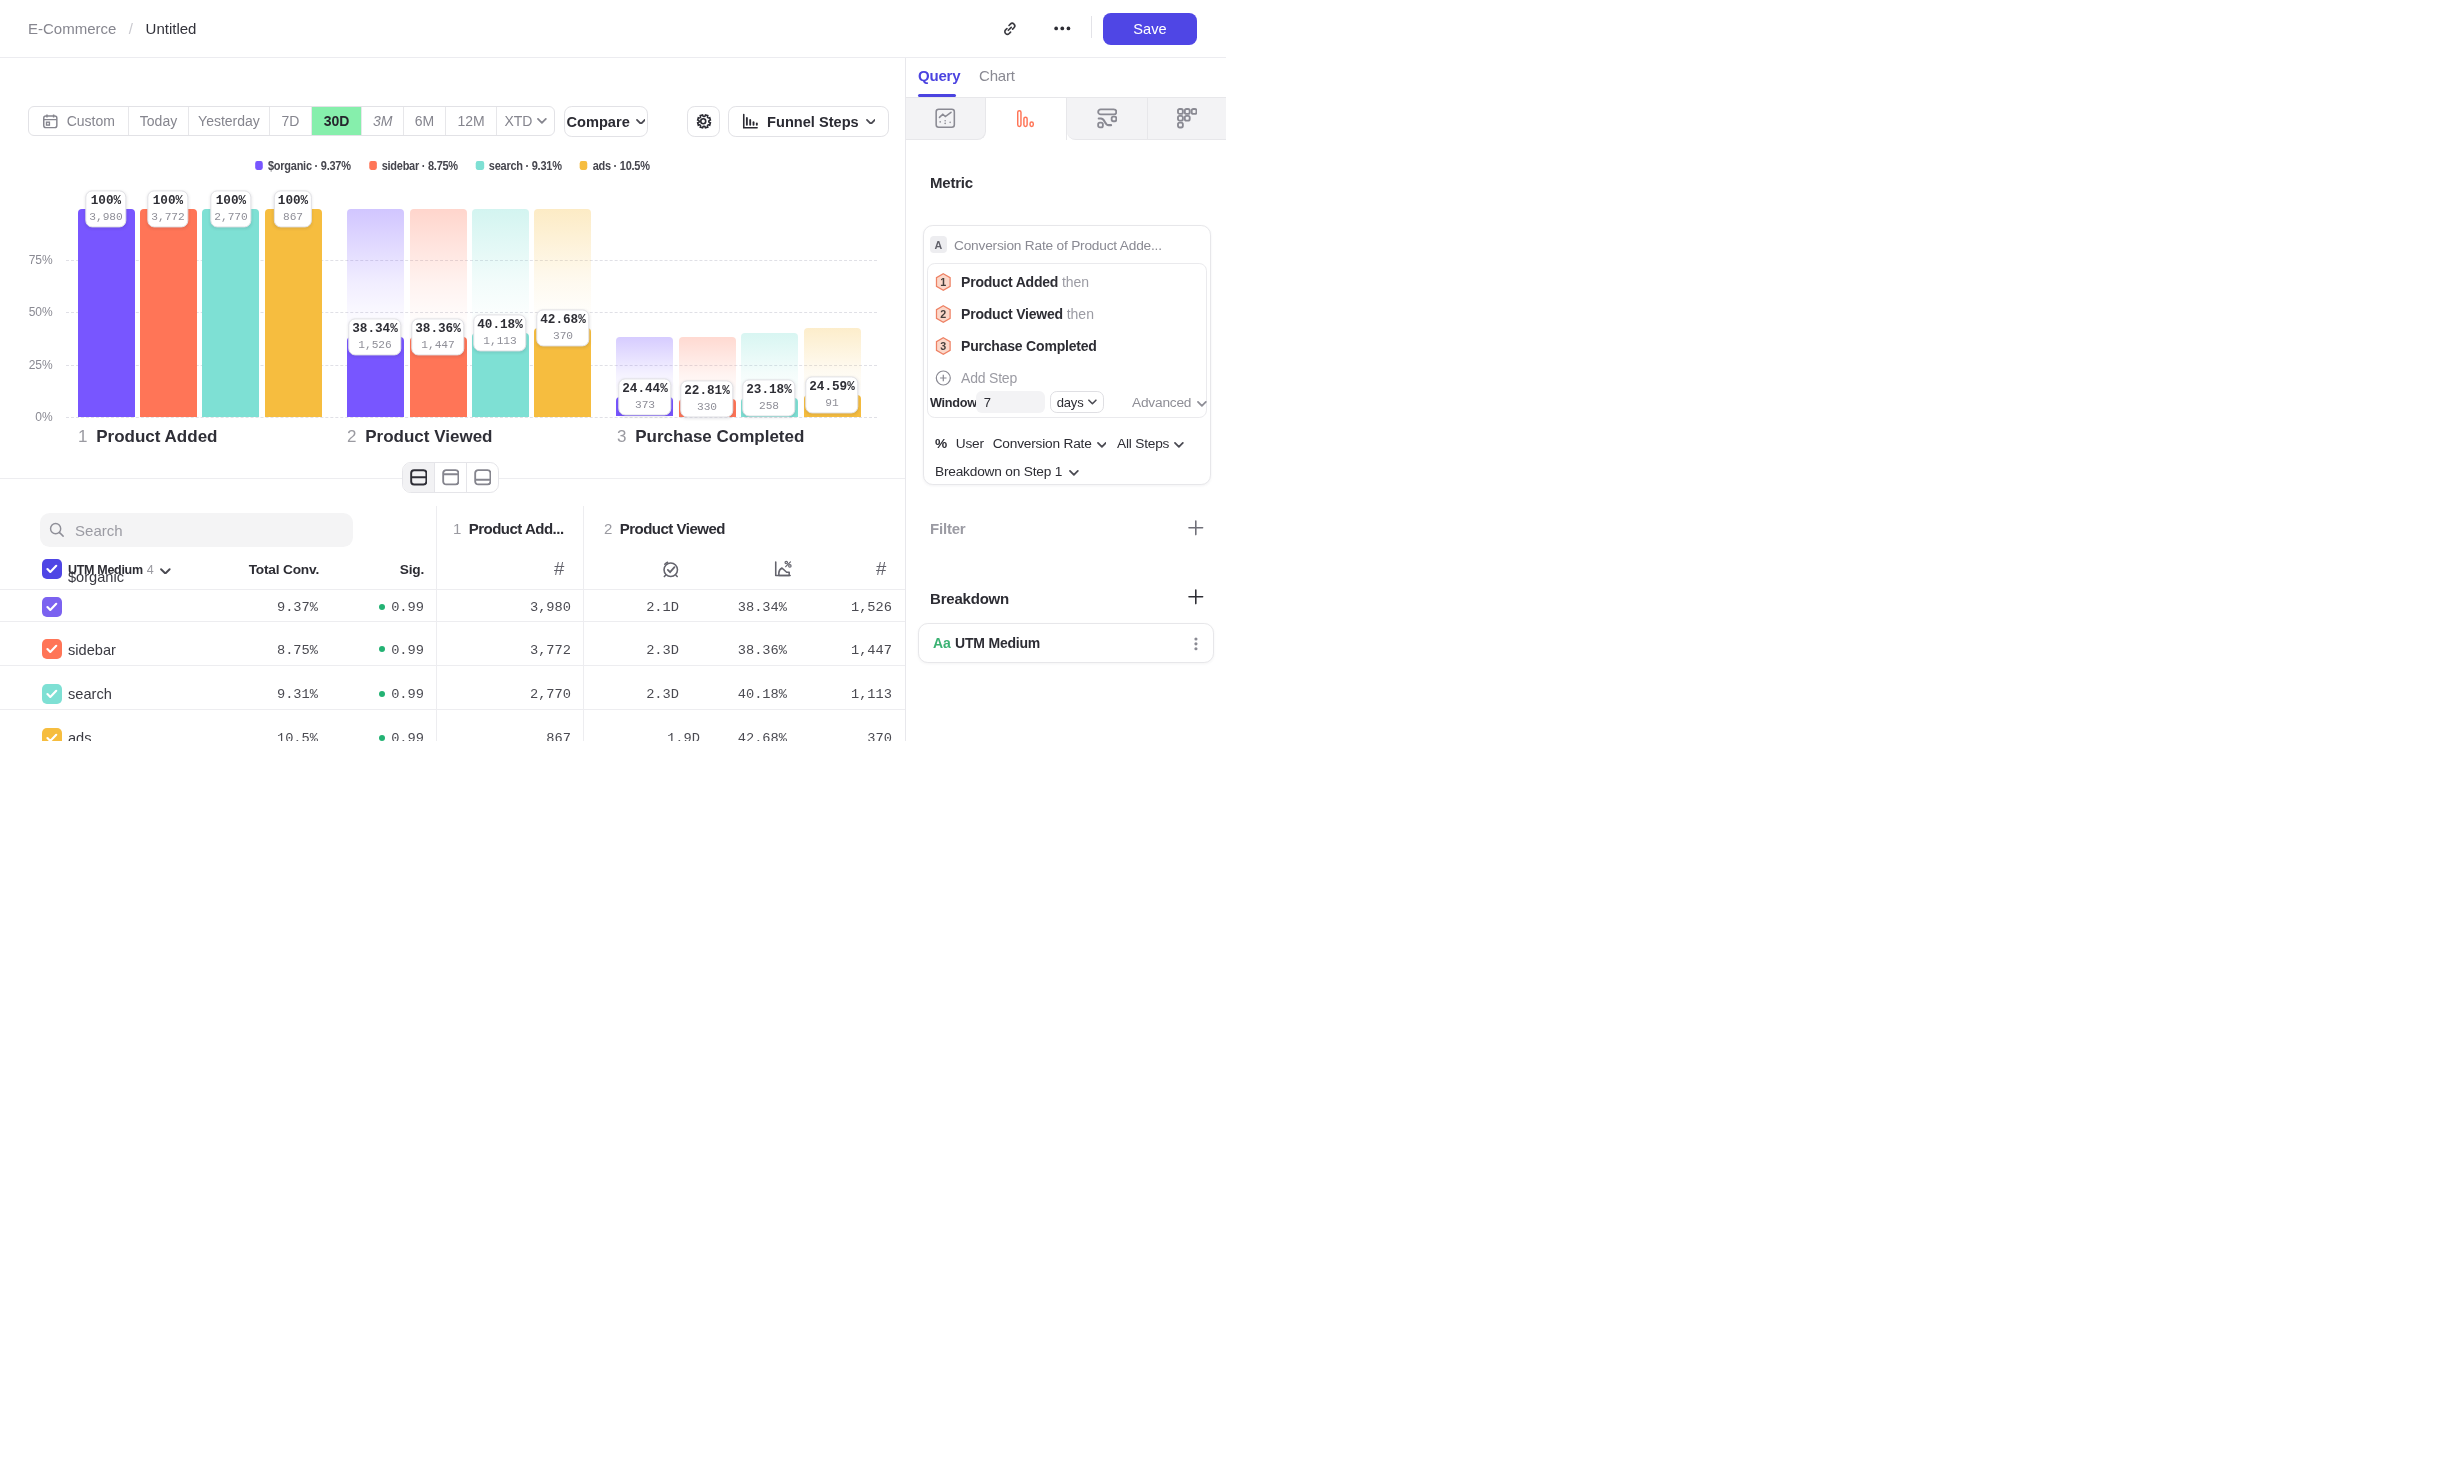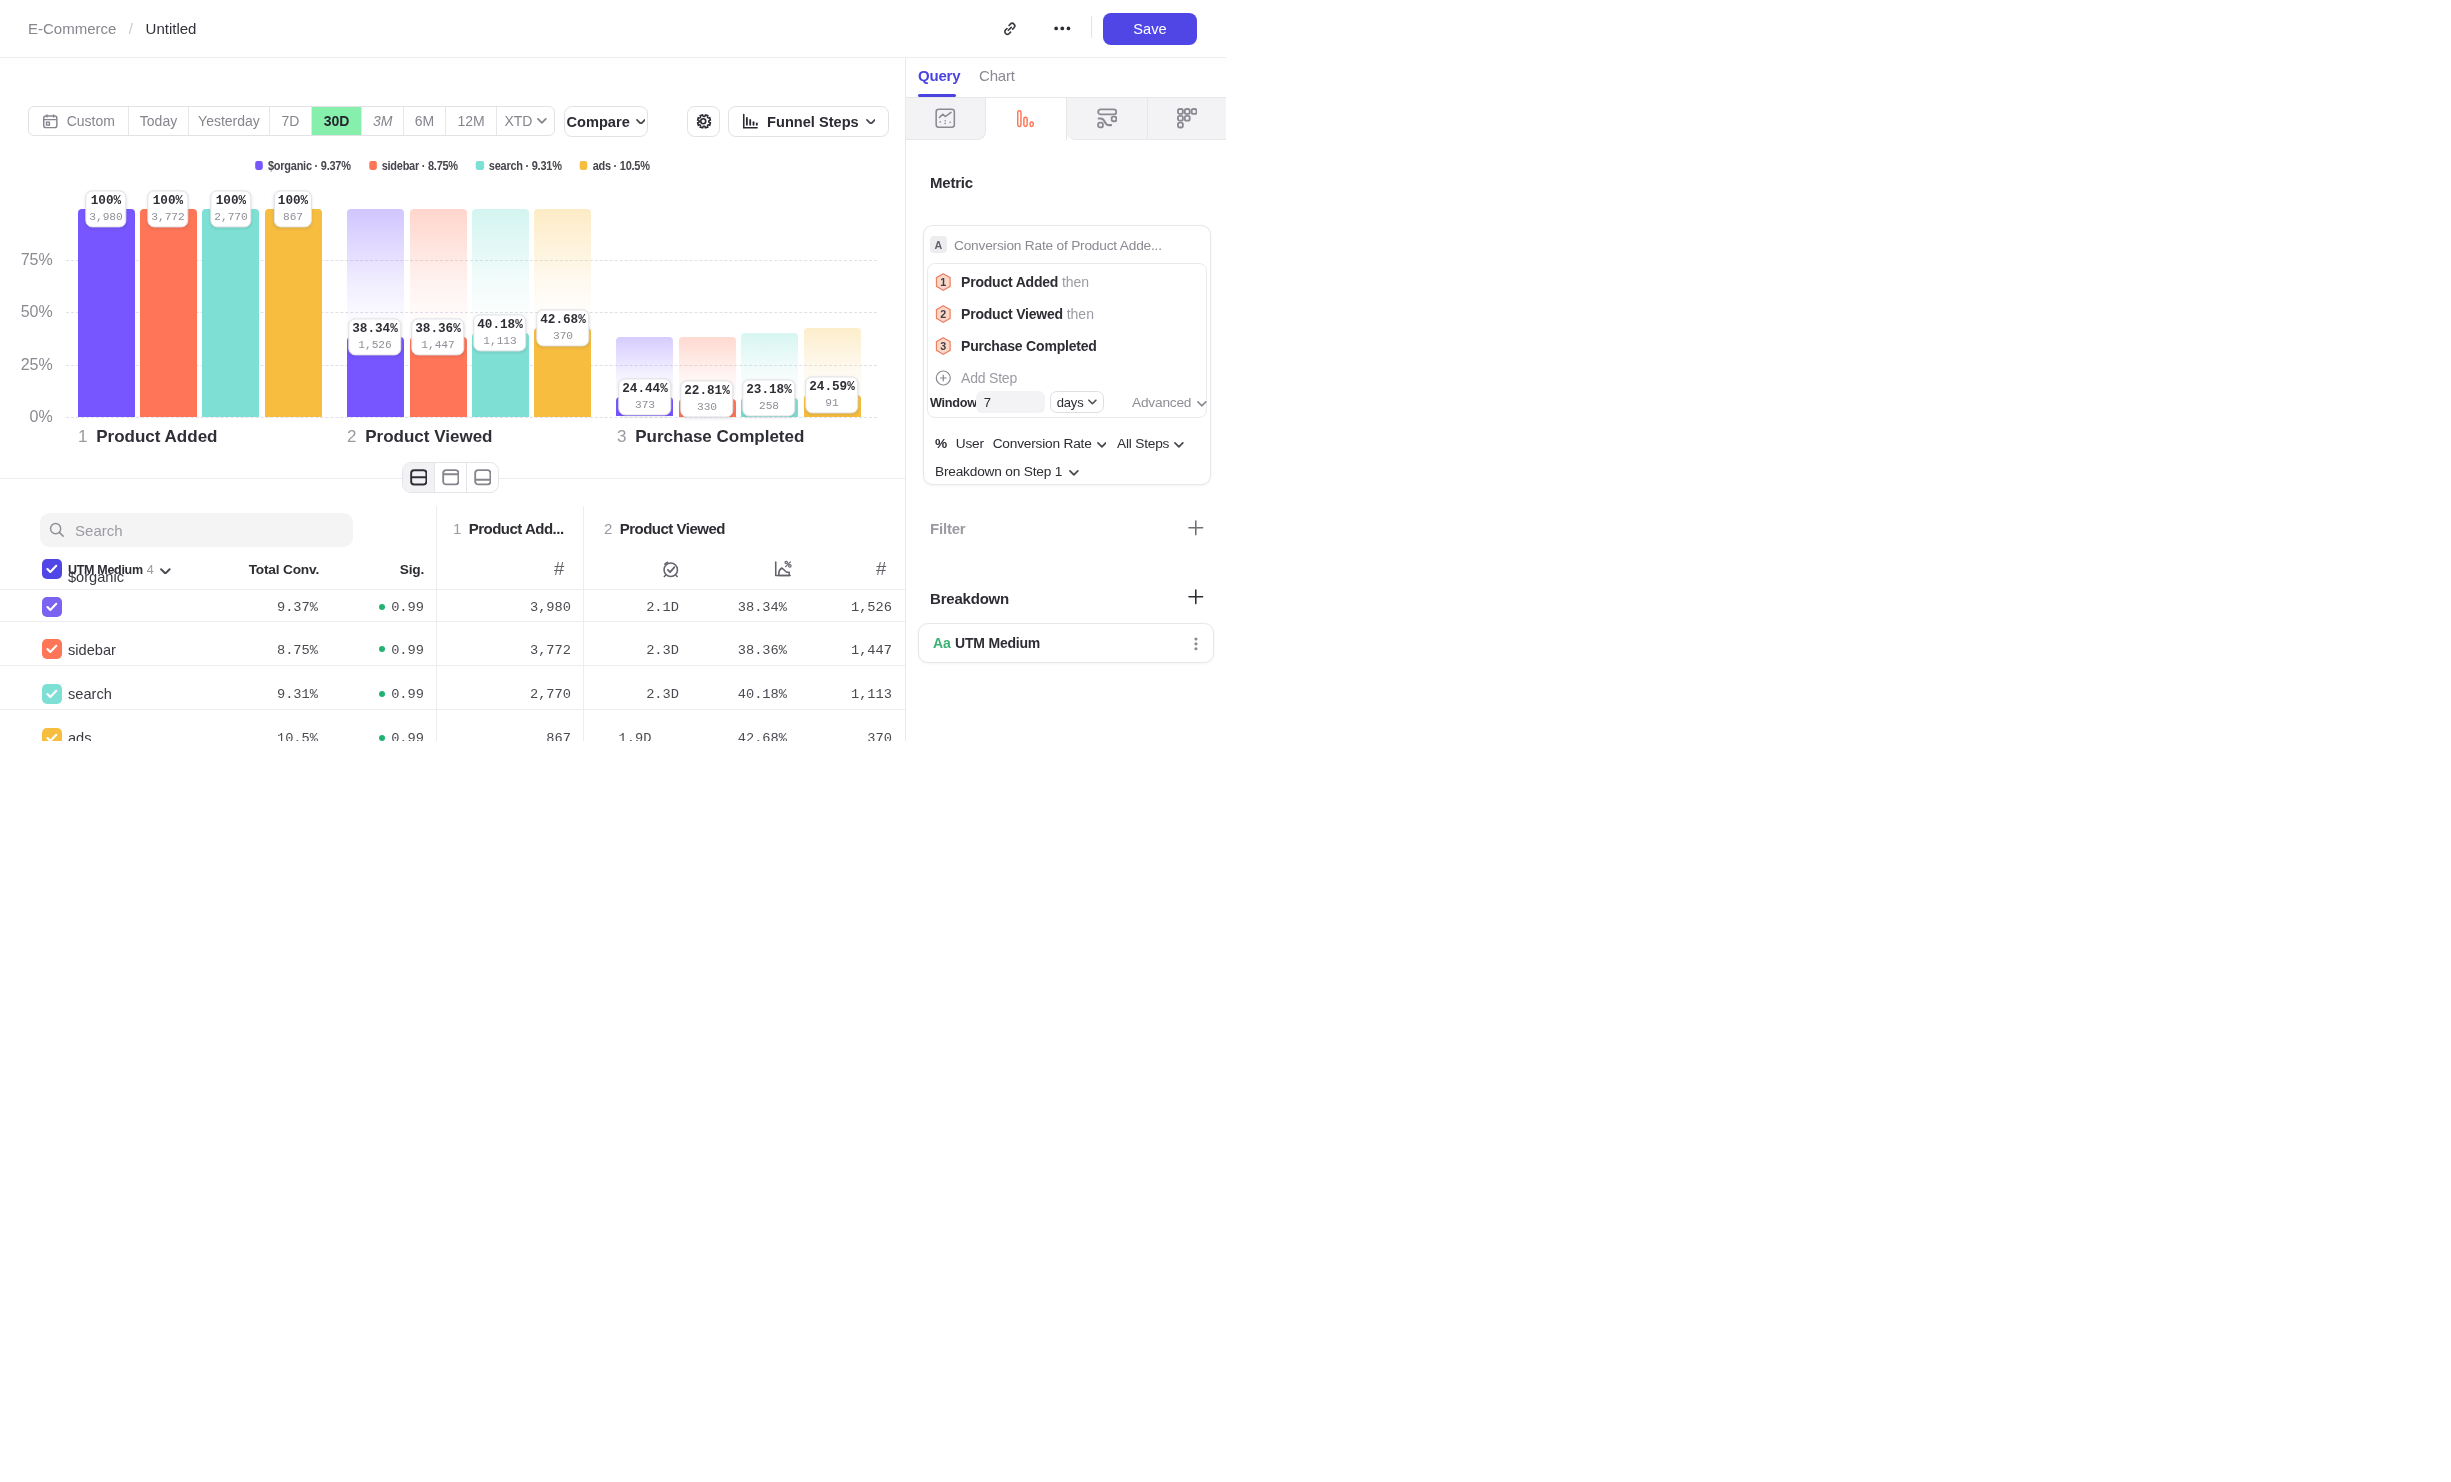--- a/index.html
+++ b/index.html
@@ -8,21 +8,21 @@
 svg{display:block;}
 .seg{display:flex;align-items:center;justify-content:center;height:100%;font-size:14px;color:#85858e;font-weight:500;border-right:1px solid #e7e7ea;}
 .seg:last-child{border-right:none;}
 .btn{position:absolute;top:106px;height:31px;border:1px solid #e2e2e6;border-radius:7.8px;box-sizing:border-box;display:flex;align-items:center;justify-content:center;background:#fff;}
 .card{position:absolute;background:#fff;border:1px solid #e2e2e6;border-radius:6.8px;box-shadow:0 1px 2.9px rgba(30,30,50,.10);text-align:center;padding:2px 2.9px;transform:translate(-50%,-50%);}
 .card .p{font-family:"Liberation Mono",monospace;font-size:12.7px;font-weight:700;color:#2e2e35;line-height:16.6px;white-space:nowrap;}
 .card .c{font-family:"Liberation Mono",monospace;font-size:11.2px;color:#8f8f98;line-height:14.6px;white-space:nowrap;}
 .bar{position:absolute;border-radius:3.9px 3.9px 0 0;}
 .glabel{position:absolute;font-size:17px;font-weight:700;color:#2f2f37;white-space:nowrap;}
 .glabel span{color:#9a9aa1;font-weight:500;margin-right:8.8px;}
-.ylab{position:absolute;font-size:16px;color:#8a8a93;text-align:right;width:39px;transform:translateY(-50%);}
+.ylab{position:absolute;font-size:12px;color:#8a8a93;text-align:right;width:39px;transform:translateY(-50%);}
 .grid{position:absolute;left:66px;width:811px;border-top:1.5px dashed #e0e0e6;height:0;}
 .leg{display:flex;align-items:center;font-size:13px;font-weight:600;color:#46464e;letter-spacing:-0.3px;}
 .leg i{width:9.3px;height:9.3px;border-radius:2.4px;margin-right:5.9px;}
 .th{position:absolute;font-size:13.7px;font-weight:700;color:#2d2d34;letter-spacing:-0.2px;}
 .num{position:absolute;font-family:"Liberation Mono",monospace;font-size:13.7px;color:#4b4b52;text-align:right;transform:translateY(-50%);white-space:nowrap;}
 .cb{position:absolute;width:19.5px;height:19.5px;border-radius:4.9px;display:flex;align-items:center;justify-content:center;}
 .rowlab{position:absolute;font-size:14.6px;color:#3a3a42;transform:translateY(-50%);}
 .sep{position:absolute;height:1px;background:#ededf0;}
 .vline{position:absolute;width:1px;background:#ededf0;}
 .chev{stroke:#6f6f78;stroke-width:1.8;fill:none;stroke-linecap:round;stroke-linejoin:round;}
@@ -305,21 +305,21 @@
 <div class="cb" style="left:42px;top:728px;background:#F6BD3F;">
       <svg width="11.7" height="9.8" viewBox="0 0 12 10" fill="none" stroke="#fff" stroke-width="2.2" stroke-linecap="round" stroke-linejoin="round">
         <path d="M1.5 5.2 L4.4 8.1 L10.5 1.8"></path>
       </svg>
     </div>
 <div class="rowlab" style="left:68px;top:738px;">ads</div>
 <div class="num" style="left:220px;top:738px;width:98px;">10.5%</div>
 <div class="abs" style="left:379px;top:735px;width:6.4px;height:6.4px;border-radius:50%;background:#23b273;"></div>
 <div class="num" style="left:326px;top:738px;width:98px;">0.99</div>
 <div class="num" style="left:473px;top:738px;width:98px;">867</div>
-<div class="num" style="left:586px;top:738px;width:98px;text-align:center;">1.9D</div>
+<div class="num" style="left:602px;top:738px;width:98px;">1.9D</div>
 <div class="num" style="left:689px;top:738px;width:98px;">42.68%</div>
 <div class="num" style="left:794px;top:738px;width:98px;">370</div>
 
 <div class="abs" style="left:918px;top:67px;font-size:15px;font-weight:700;color:#4b43e0;letter-spacing:-0.2px;">Query</div>
 <div class="abs" style="left:979px;top:67px;font-size:15px;font-weight:500;color:#8a8a93;letter-spacing:-0.2px;">Chart</div>
 <div class="abs" style="left:918px;top:94px;width:38px;height:3.3px;border-radius:2px;background:#4b43e0;"></div>
 
 <div class="abs" style="left:906px;top:97px;width:320px;height:43px;box-sizing:border-box;border-top:1px solid #e7e7ea;display:flex;">
   <div style="width:80px;background:#f3f3f5;border-right:1px solid #e7e7ea;border-bottom:1px solid #e7e7ea;box-sizing:border-box;display:flex;align-items:center;justify-content:center;border-radius:0 0 8.8px 0;">
         <svg width="20.5" height="20.5" viewBox="0 0 21 21" fill="none" stroke="#8a8a93" stroke-width="1.6">

